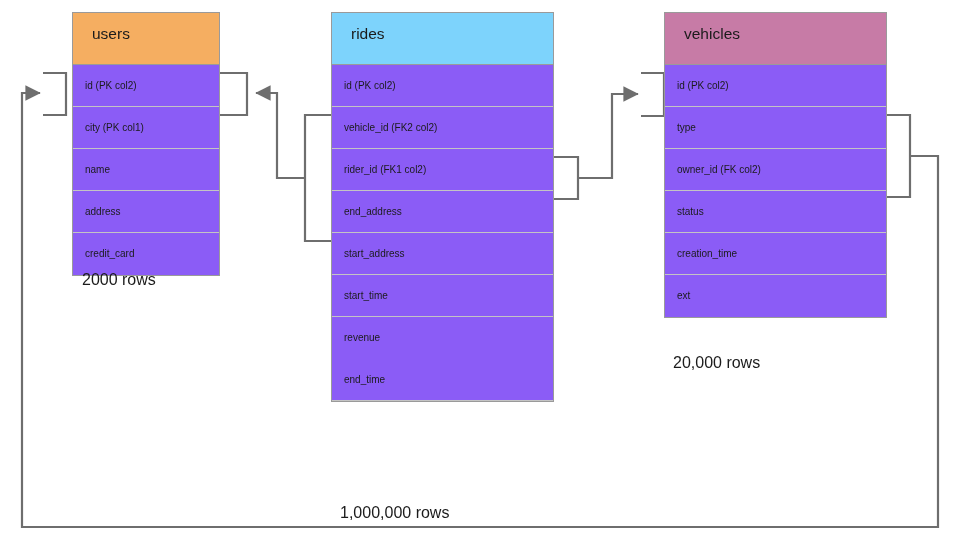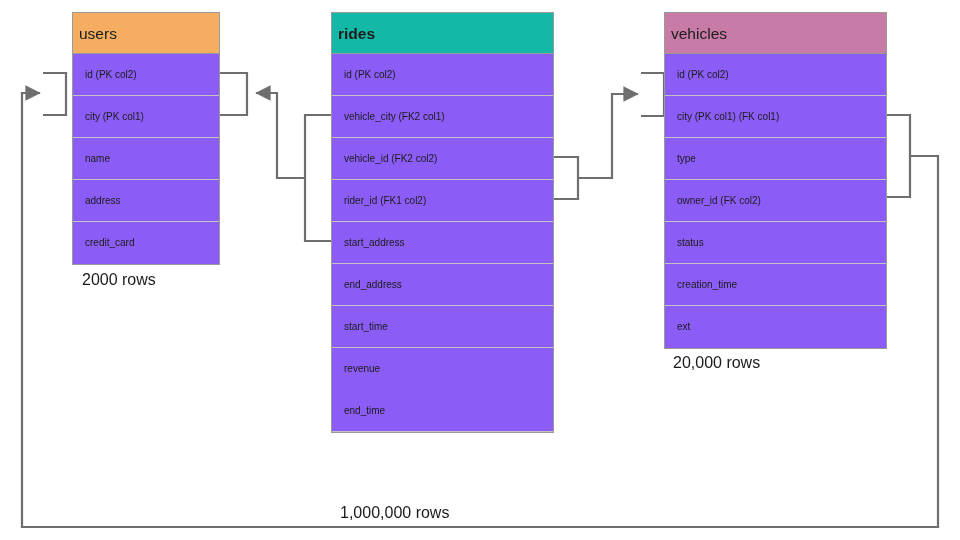--- a/index.html
+++ b/index.html
@@ -24,23 +24,23 @@
     pointer-events: none;
   }
   .table-box {
     position: absolute;
     box-sizing: border-box;
     border: 1px solid #9a9a9a;
     background: #ffffff;
   }
   .tbl-header {
     box-sizing: border-box;
-    height: 41px;
+    height: 52px;
     line-height: 41px;
-    padding-left: 6px;
+    padding-left: 19px;
     font-size: 15.5px;
     color: #1b1b1b;
     border-bottom: 1px solid #9a9a9a;
     white-space: nowrap;
     overflow: hidden;
   }
   .tbl-row {
     box-sizing: border-box;
     height: 42px;
     line-height: 41px;
@@ -97,37 +97,35 @@
     <div class="tbl-header" style="background:#f5ae61;">users</div>
     <div class="tbl-row">id (PK col2)</div>
     <div class="tbl-row">city (PK col1)</div>
     <div class="tbl-row">name</div>
     <div class="tbl-row">address</div>
     <div class="tbl-row last">credit_card</div>
   </div>
   <div class="rowcount" style="left:82px; top:271px;">2000 rows</div>
 
   <div class="table-box" style="left:331px; top:12px; width:223px;">
-    <div class="tbl-header" style="background:#14b8a6;font-weight:bold;">rides</div>
+    <div class="tbl-header" style="background:#7dd3fc;">rides</div>
     <div class="tbl-row">id (PK col2)</div>
-    <div class="tbl-row">vehicle_city (FK2 col1)</div>
     <div class="tbl-row">vehicle_id (FK2 col2)</div>
     <div class="tbl-row">rider_id (FK1 col2)</div>
+    <div class="tbl-row">end_address</div>
     <div class="tbl-row">start_address</div>
-    <div class="tbl-row">end_address</div>
     <div class="tbl-row">start_time</div>
     <div class="tbl-row last">revenue</div>
     <div class="tbl-row">end_time</div>
   </div>
   <div class="rowcount" style="left:340px; top:504px;">1,000,000 rows</div>
 
   <div class="table-box" style="left:664px; top:12px; width:223px;">
     <div class="tbl-header" style="background:#c77ba6;">vehicles</div>
     <div class="tbl-row">id (PK col2)</div>
-    <div class="tbl-row">city (PK col1) (FK col1)</div>
     <div class="tbl-row">type</div>
     <div class="tbl-row">owner_id (FK col2)</div>
     <div class="tbl-row">status</div>
     <div class="tbl-row">creation_time</div>
     <div class="tbl-row last">ext</div>
   </div>
   <div class="rowcount" style="left:673px; top:354px;">20,000 rows</div>
 
 </div>
 

